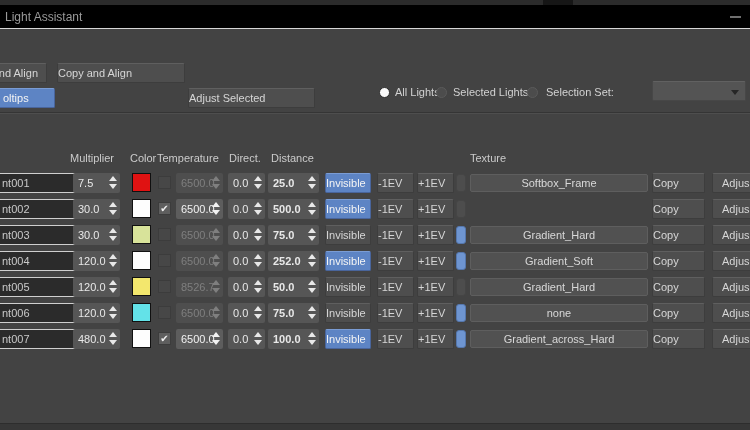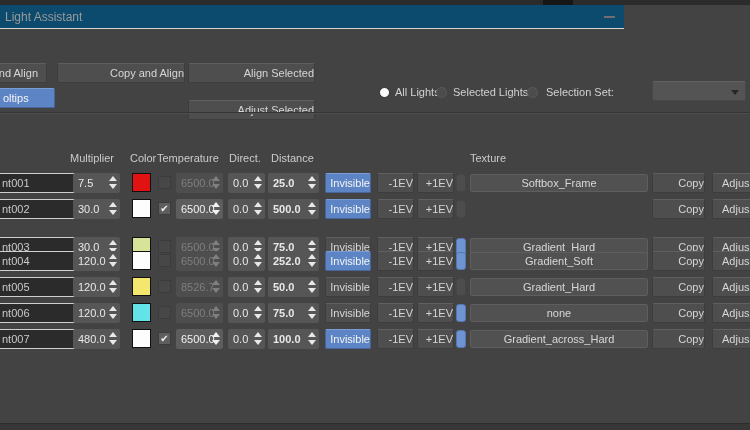--- a/index.html
+++ b/index.html
@@ -5,45 +5,45 @@
   html,body { margin:0; padding:0; }
   body { width:750px; height:430px; overflow:hidden; background:#434343;
          font-family:"Liberation Sans", sans-serif; }
   .app { position:relative; width:750px; height:430px; background:#434343; overflow:hidden; }
 
   
   .topstrip { position:absolute; top:0; left:0; width:750px; height:5px; background:#2b2b2b; }
   .topstrip .seg { position:absolute; top:0; height:5px; width:30px; left:543px; background:#161616; }
 
   
-  .titlebar { position:absolute; top:5px; left:0; width:624px; height:24px;
-              background:#0c4a6e; border-bottom:1px solid #d6d6d6; box-sizing:border-box; }
+  .titlebar { position:absolute; top:5px; left:0; width:750px; height:24px;
+              background:#000000; border-bottom:1px solid #d6d6d6; box-sizing:border-box; }
   .title { position:absolute; left:5px; top:5px; font-size:12px; color:#9a9a9a; }
   .min-icon { position:absolute; right:9px; top:11px; width:11px; height:2px; background:#6f6f6f; }
 
   
   .divider { position:absolute; left:0; width:750px; top:112px; height:0;
              border-top:1px solid #353535; border-bottom:1px solid #4e4e4e; }
 
   .bottomstrip { position:absolute; left:0; width:750px; top:423px; height:7px;
                  background:#373737; border-top:1px solid #2d2d2d; box-sizing:border-box; }
 
   
   .btn { position:absolute; height:20px; background:#4e4e4e;
          border:1px solid #3d3d3d; border-top-color:#5f5f5f; border-radius:2px;
-         color:#d6d6d6; font-size:11px; line-height:18px; text-align:right;
+         color:#d6d6d6; font-size:11px; line-height:18px; text-align:left;
          box-sizing:border-box; padding:0; font-family:inherit; }
   .btn.blue { background:#5d84c4; border-color:#49659c; border-top-color:#7a9cd4; color:#f4f4f4; }
 
   
   .b-create { top:63px; left:-45px; width:92px; text-align:right; padding-right:8px; }
   .b-copyalign { top:63px; left:57px; width:128px; }
   .b-alignsel { top:63px; left:188px; width:127px; }
   .b-tooltips { top:88px; left:-45px; width:100px; text-align:left; padding-left:47px; }
-  .b-adjustsel { top:88px; left:188px; width:127px;margin-top:12px; }
+  .b-adjustsel { top:88px; left:188px; width:127px; }
 
   
   .radio-dot { position:absolute; top:87px; width:11px; height:11px; border-radius:50%;
                background:#4c4c4c; border:1px solid #5a5a5a; box-sizing:border-box; }
   .radio-dot.selected { background:#fafafa; border-color:#2e2e2e; }
   .radio-label { position:absolute; top:86px; font-size:11px; line-height:13px; color:#d2d2d2; }
 
   .dropdown { position:absolute; top:81px; left:652px; width:94px; height:20px;
               background:#545454; border:1px solid #474747; border-top-color:#616161;
               border-radius:2px; box-sizing:border-box; }
@@ -111,21 +111,20 @@
     <span class="seg"></span>
   </div>
 
   <div class="titlebar">
     <span class="title">Light Assistant</span>
     <span class="min-icon"></span>
   </div>
 
   <button class="btn b-create">and Align</button>
   <button class="btn b-copyalign">Copy and Align</button>
-  <button class="btn b-alignsel">Align Selected</button>
   <button class="btn blue b-tooltips">oltips</button>
   <button class="btn b-adjustsel">Adjust Selected</button>
 
   <span class="radio-dot selected" style="left:379px"></span>
   <span class="radio-label" style="left:395px">All Lights</span>
   <span class="radio-dot" style="left:436px"></span>
   <span class="radio-label" style="left:453px">Selected Lights</span>
   <span class="radio-dot" style="left:527px"></span>
   <span class="radio-label" style="left:546px">Selection Set:</span>
 
@@ -194,21 +193,21 @@
       <span class="arrows"></span>
     </div>
     <button class="btn invisible-btn active">Invisible</button>
     <button class="btn minus-ev">-1EV</button>
     <button class="btn plus-ev">+1EV</button>
     <div class="toggle"></div>
     <button class="btn copy-btn">Copy</button>
     <button class="btn adjust-btn">Adjus</button>
   </div>
 
-  <div class="row" style="top: 234px;">
+  <div class="row" style="top: 222px;">
     <div class="name-field">nt003</div>
     <div class="spin mult">
       <span>30.0</span>
       <span class="arrows"></span>
     </div>
     <div class="swatch" style="background: rgb(216, 227, 154);"></div>
     <div class="checkbox"></div>
     <div class="spin temp">
       <span>6500.0</span>
       <span class="arrows"></span>

